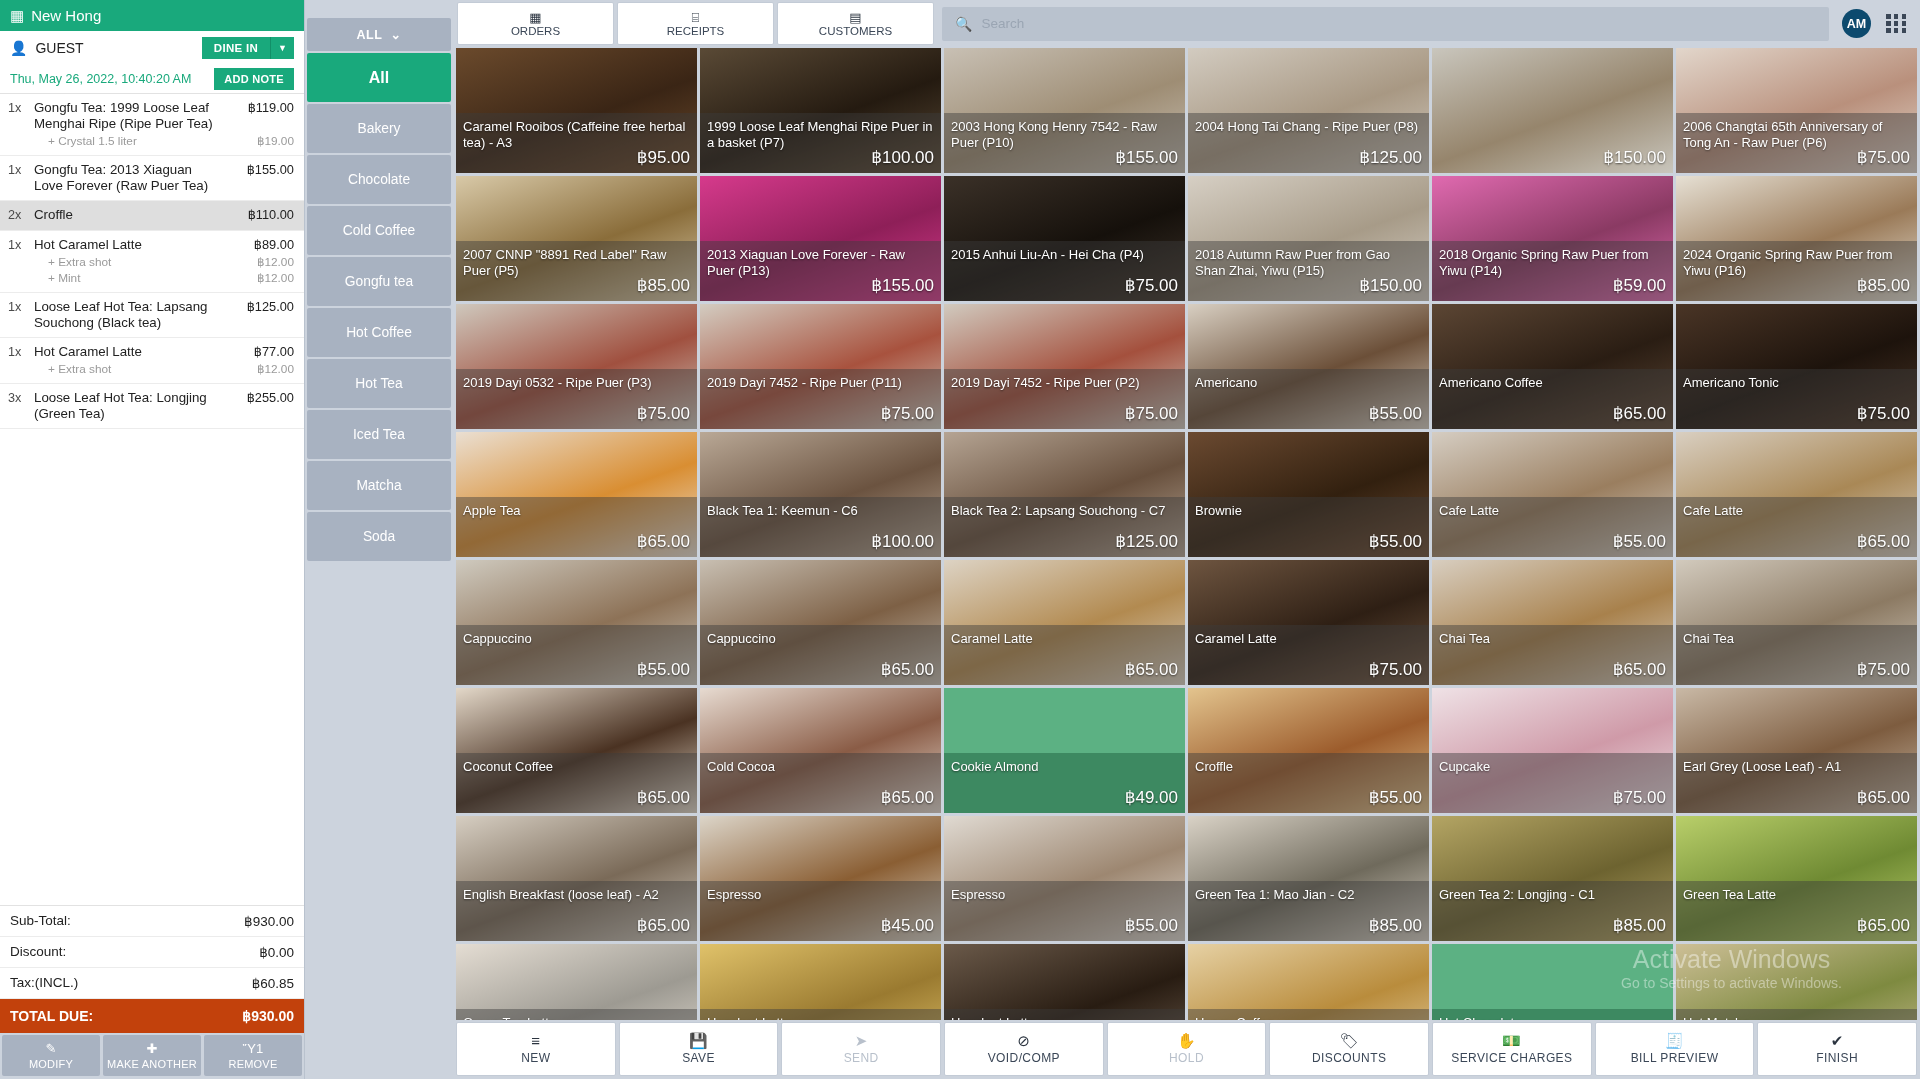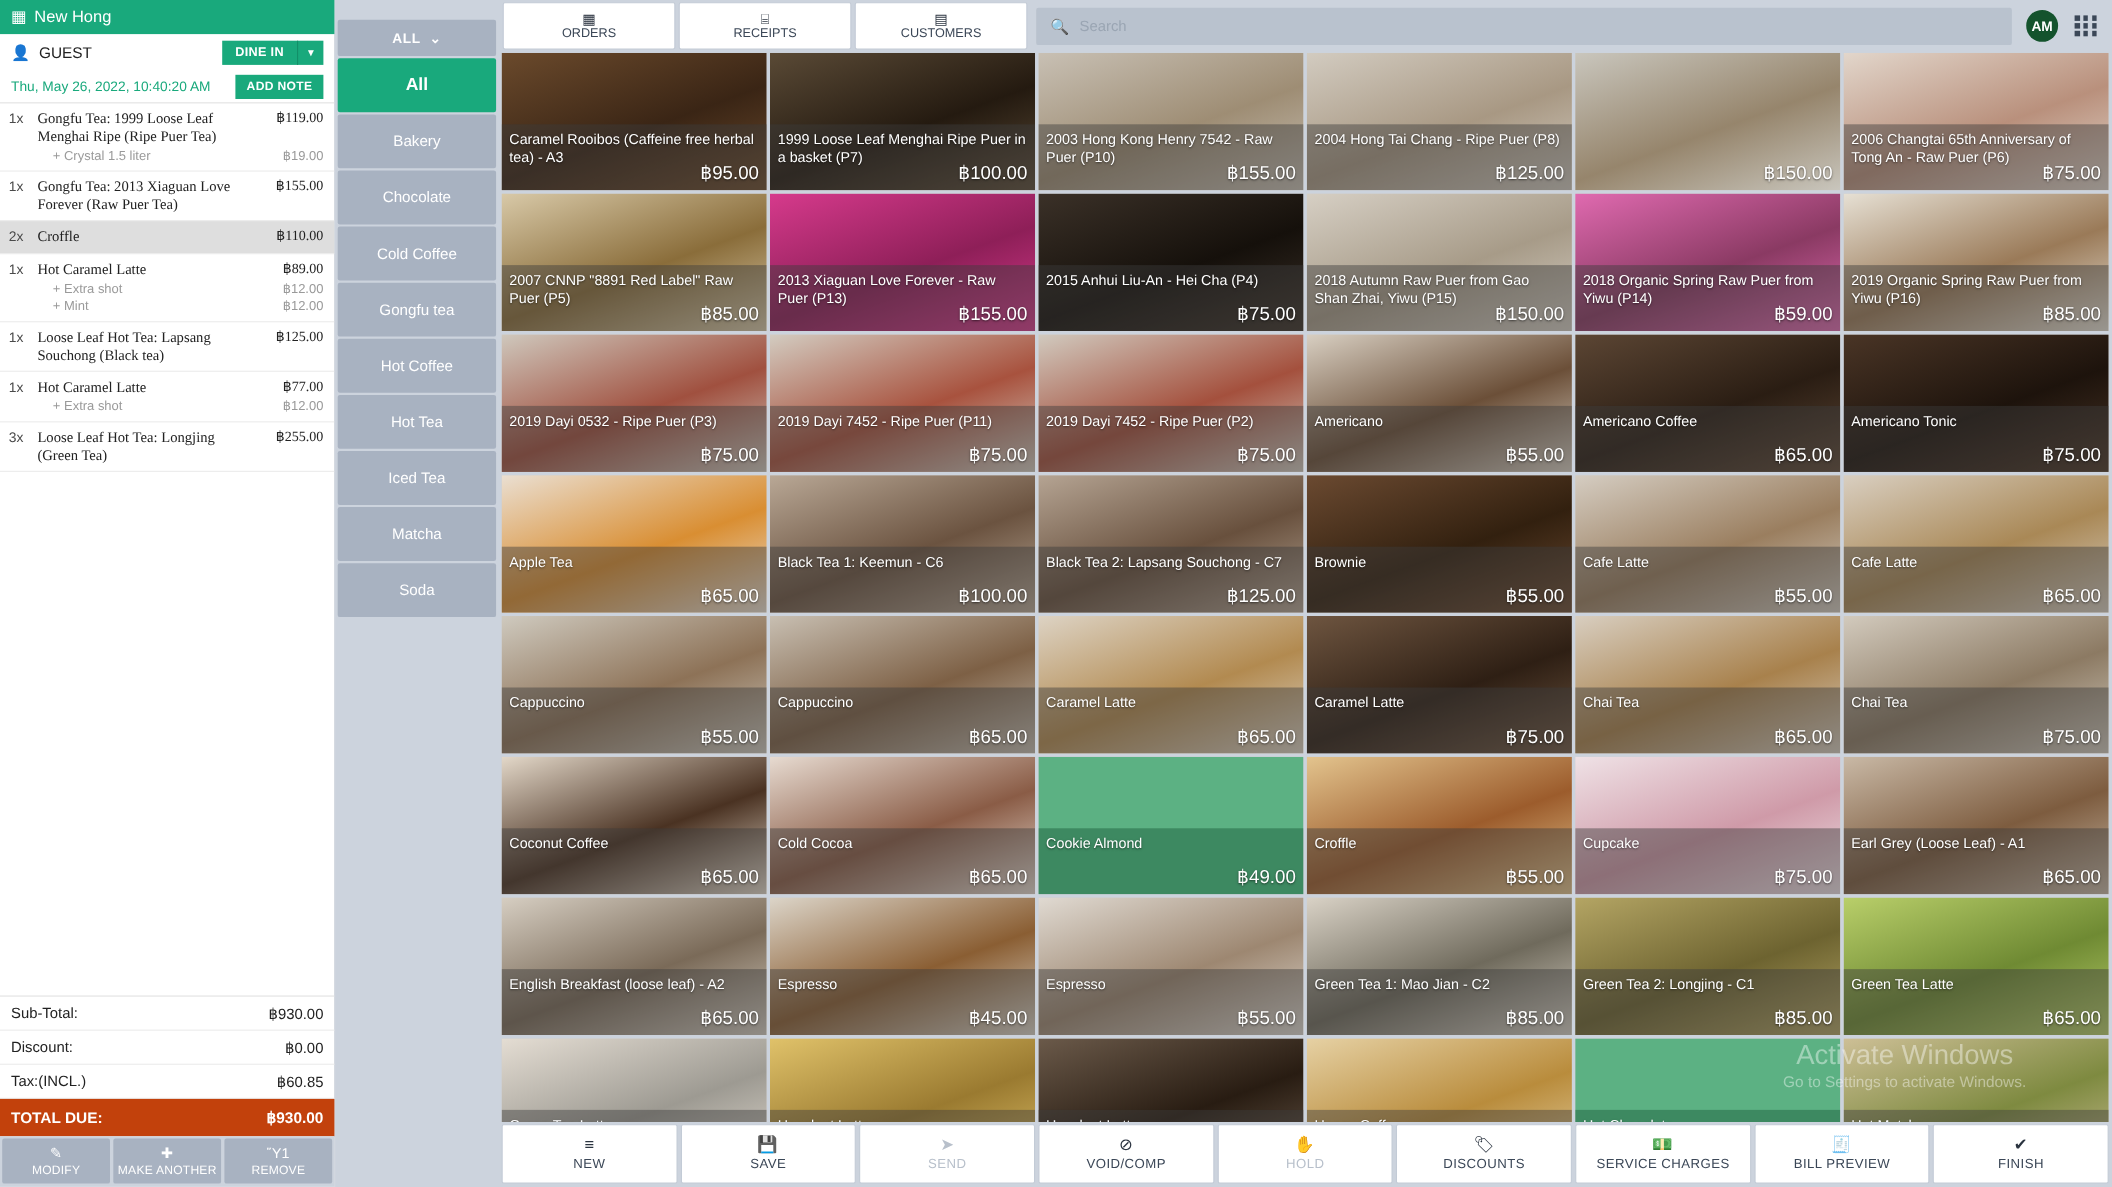--- a/index.html
+++ b/index.html
@@ -47,21 +47,21 @@
     padding:5px 10px; border:none; letter-spacing:.3px;
   }
   .items { flex:1; overflow:hidden; }
   .item {
     display:flex; padding:6px 10px 6px 8px; border-bottom:1px solid #ececec;
     font-size:13.3px; color:#222; line-height:1.22;
   }
   .item.selected { background:#dedede; }
   .item .qty { width:26px; flex:0 0 26px; color:#4a4a4a; font-size:12.6px; padding-top:1px;}
   .item .body { flex:1; min-width:0; }
-  .item .nameline { display:flex; justify-content:space-between; gap:23px;font-family:Liberation Serif, serif; }
+  .item .nameline { display:flex; justify-content:space-between; gap:23px; }
   .item .nm { flex:1; }
   .item .pr { white-space:nowrap; font-size:12.8px; }
   .mod {
     display:flex; justify-content:space-between; color:#9a9a9a;
     font-size:11.8px; padding-left:14px; margin-top:2px;
   }
   .totals { border-top:1px solid #e2e2e2; }
   .trow {
     display:flex; justify-content:space-between; padding:7px 10px;
     font-size:13.5px; color:#222; border-bottom:1px solid #ececec;
@@ -101,21 +101,21 @@
     font-size:11.5px; color:#3b4757; gap:1px; border-radius:2px;
   }
   .tab .ti { font-size:13px; line-height:1; color:#2b3440; }
   .search {
     flex:1; height:34px; background:#b9c2ce; display:flex; align-items:center;
     gap:9px; padding:0 13px; margin-left:5px; border-radius:2px; min-width:0;
   }
   .search .si { color:#5d6a7a; font-size:14px; }
   .search .sp { color:#9aa5b3; font-size:13.5px; }
   .avatar {
-    width:29px; height:29px; border-radius:50%; background:#14532d; color:#fff;
+    width:29px; height:29px; border-radius:50%; background:#0c4a6e; color:#fff;
     display:flex; align-items:center; justify-content:center;
     font-size:12.5px; font-weight:bold; margin:0 12px 0 10px; flex:0 0 29px;
   }
   .grid-icon { width:21px; flex:0 0 21px; margin-right:9px;
     display:grid; grid-template-columns:repeat(3,1fr); gap:2.5px; }
   .grid-icon i { display:block; width:4.5px; height:4.5px; background:#3b4757; }
 
   
   .pgrid {
     flex:1; display:grid; grid-template-columns:repeat(6, 1fr);
@@ -407,21 +407,21 @@
           <div class="lbl"><span>2018 Autumn Raw Puer from Gao Shan Zhai, Yiwu (P15)</span></div>
           <div class="price">฿150.00</div>
         </div>
         <div class="tile">
           <div class="ph" style="background:linear-gradient(160deg, #e06ab0 0%, #8a3a63 55%, #e06ab0 100%);"></div>
           <div class="lbl"><span>2018 Organic Spring Raw Puer from Yiwu (P14)</span></div>
           <div class="price">฿59.00</div>
         </div>
         <div class="tile">
           <div class="ph" style="background:linear-gradient(160deg, #e6e0d4 0%, #9a7a58 55%, #e6e0d4 100%);"></div>
-          <div class="lbl"><span>2019 Organic Spring Raw Puer from Yiwu (P16)</span></div>
+          <div class="lbl"><span>2024 Organic Spring Raw Puer from Yiwu (P16)</span></div>
           <div class="price">฿85.00</div>
         </div>
         <div class="tile">
           <div class="ph" style="background:linear-gradient(160deg, #cfc8bd 0%, #a0503f 55%, #cfc8bd 100%);"></div>
           <div class="lbl"><span>2019 Dayi 0532 - Ripe Puer (P3)</span></div>
           <div class="price">฿75.00</div>
         </div>
         <div class="tile">
           <div class="ph" style="background:linear-gradient(160deg, #d3ccc1 0%, #a8523e 55%, #d3ccc1 100%);"></div>
           <div class="lbl"><span>2019 Dayi 7452 - Ripe Puer (P11)</span></div>

